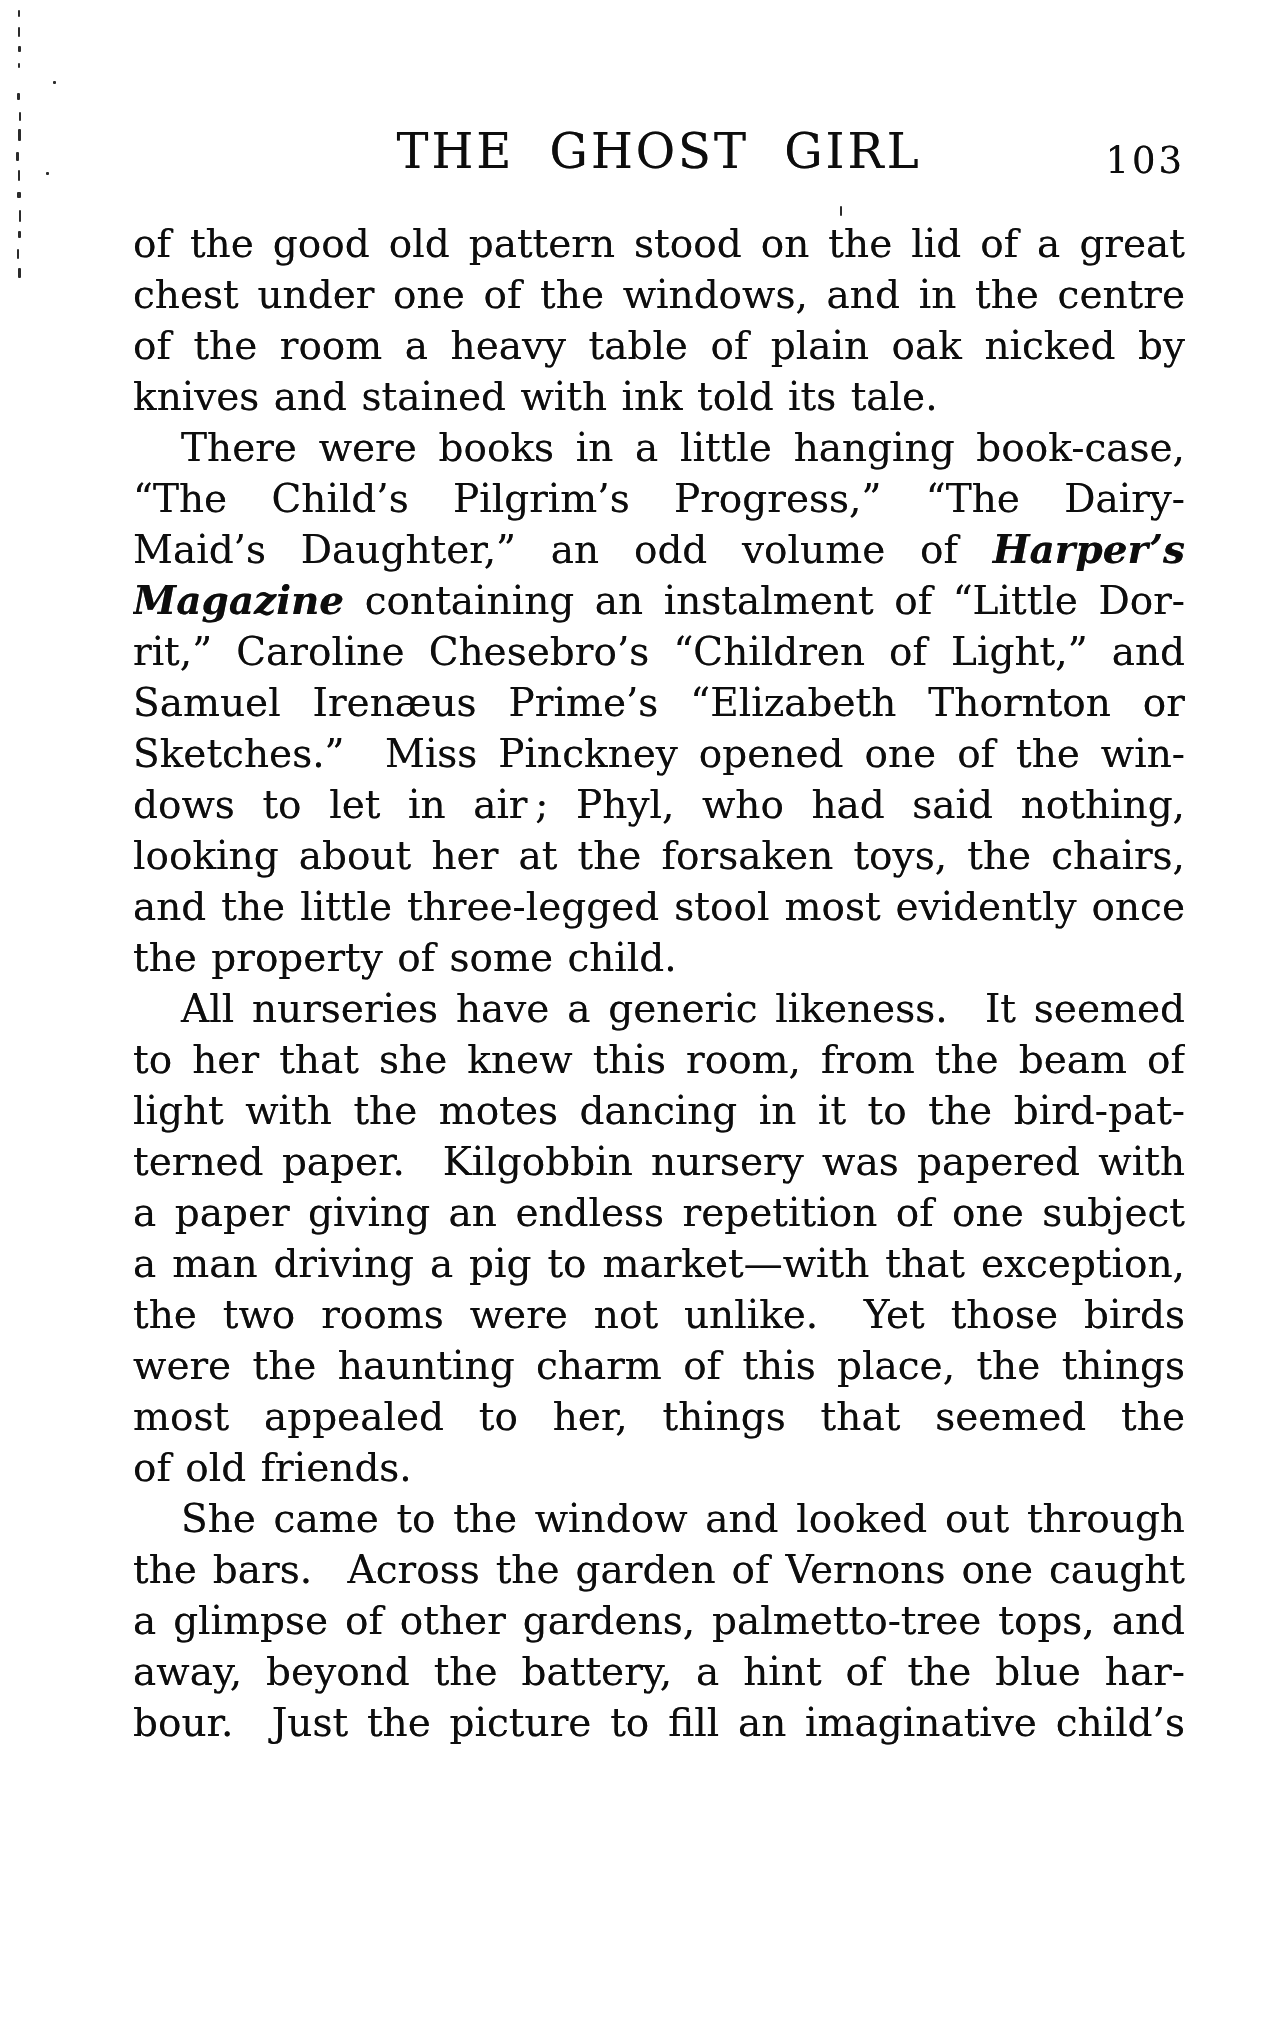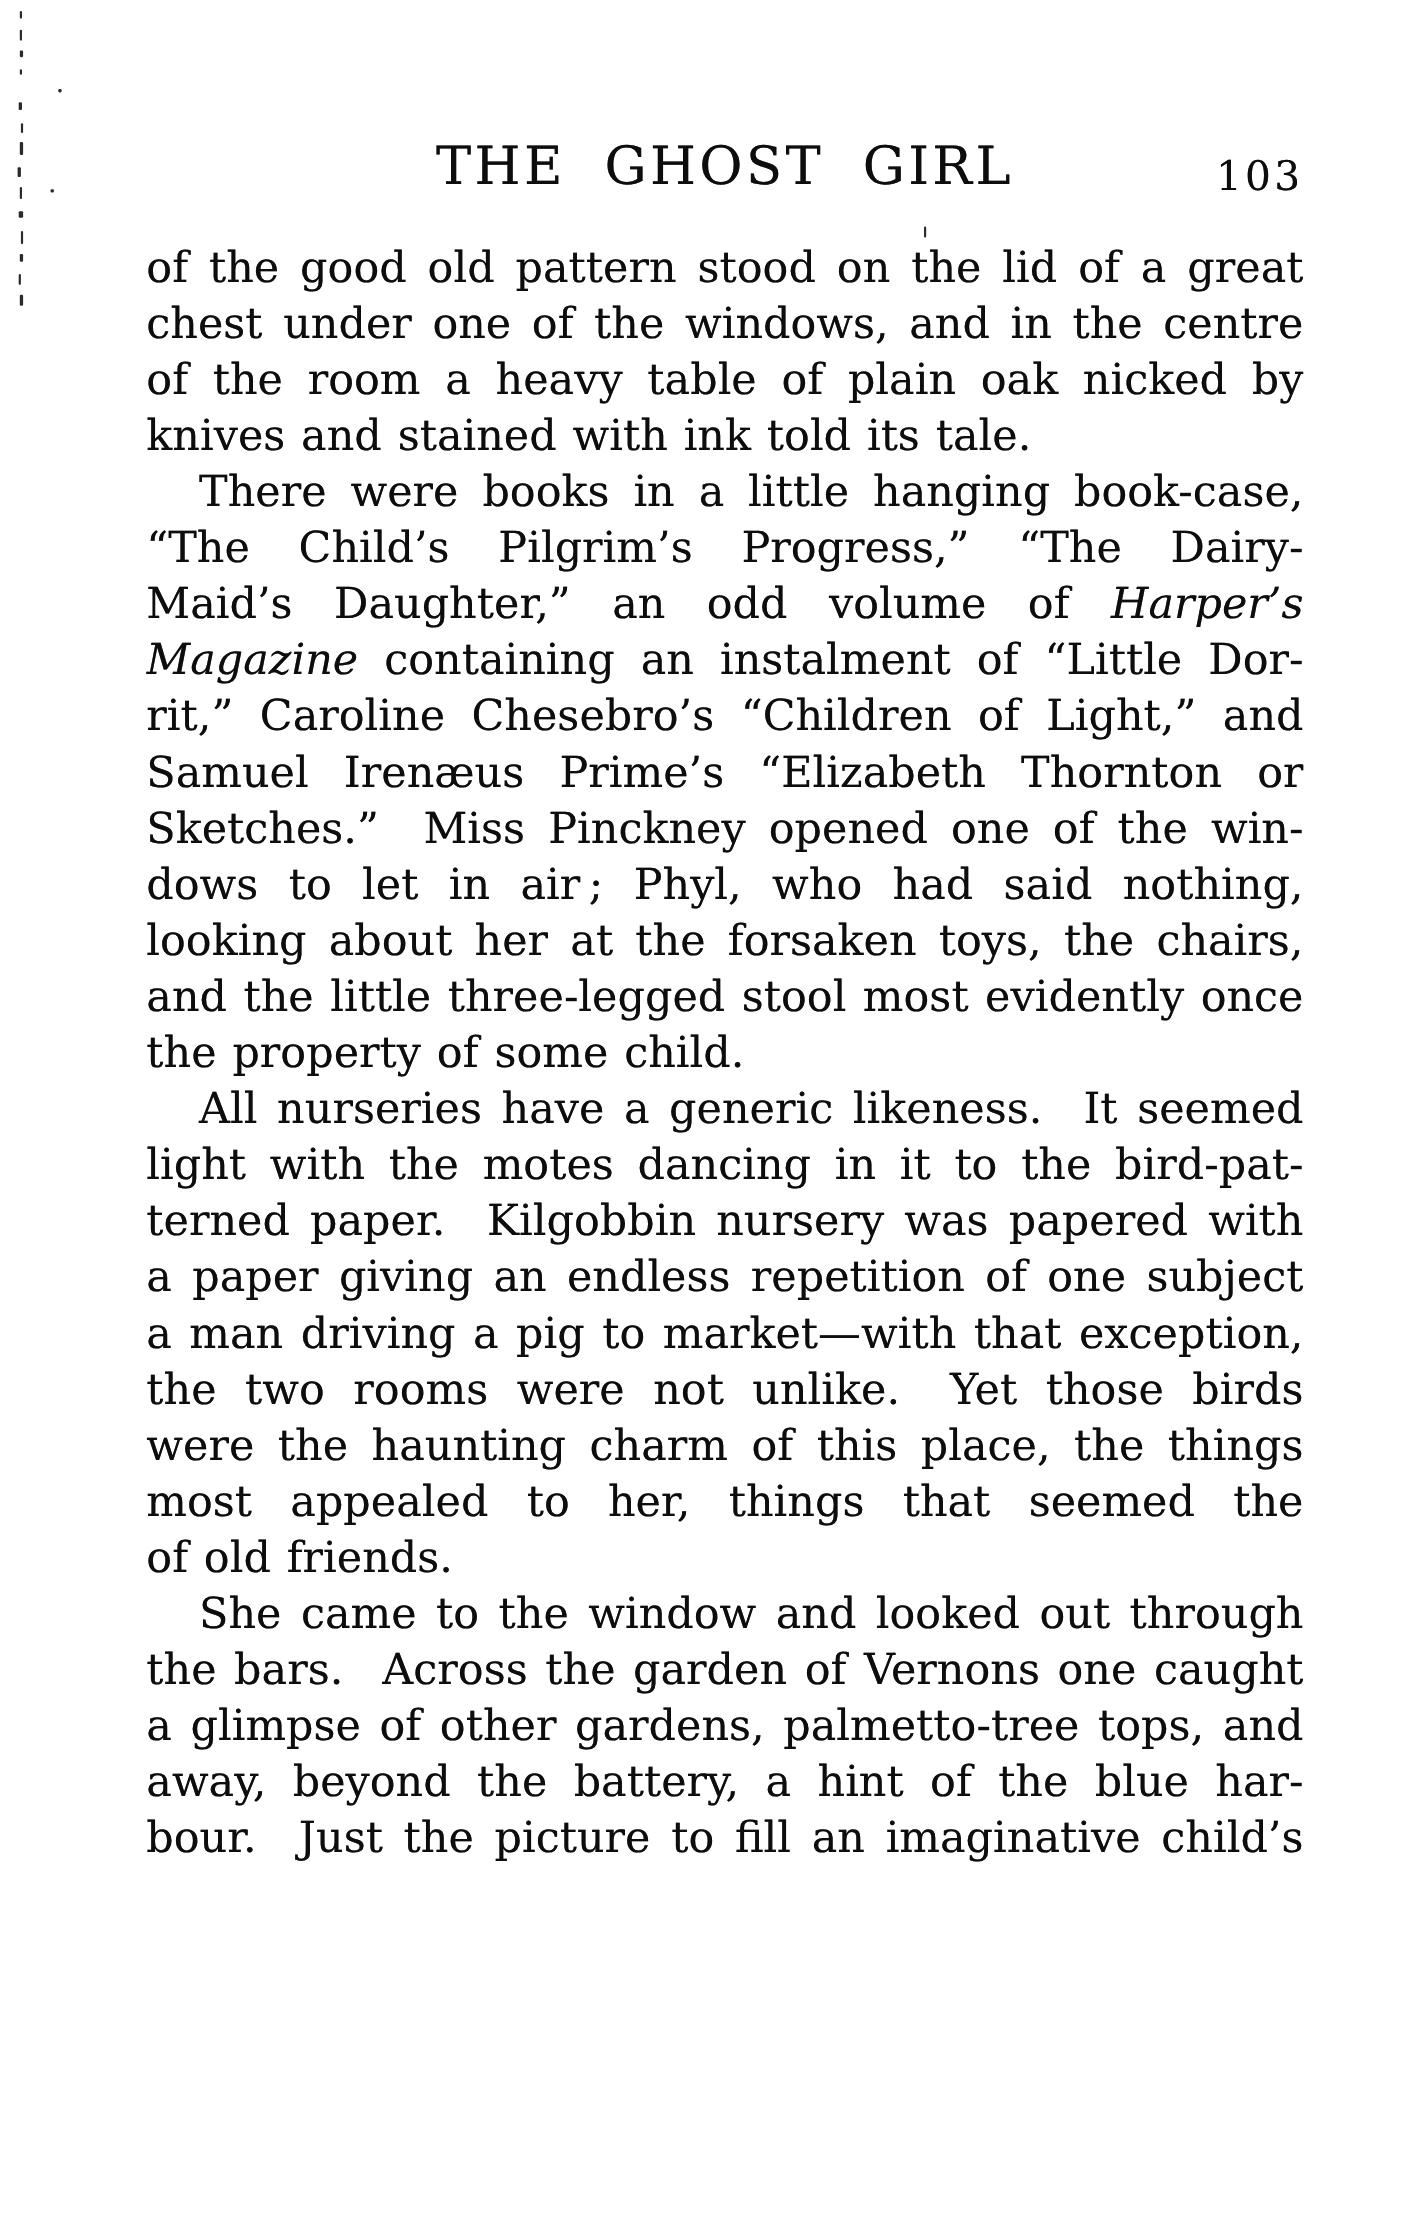--- a/index.html
+++ b/index.html
@@ -49,21 +49,21 @@
   .line {
     height: 51px;
     overflow: hidden;
     text-align: justify;
     text-align-last: justify;
   }
   .line.indent { text-indent: 48px; }
   .line.last {
     text-align-last: left;
   }
-  .line i { font-style: italic; }
+  .line i { font-style: italic; font-weight: bold; }
   
   .speck {
     position: absolute;
     display: block;
     background: #2b2b2b;
     border-radius: 1px;
   }
 </style>
 </head>
 <body>
@@ -110,20 +110,21 @@
         <div class="line"><span>rit,” Caroline Chesebro’s “Children of Light,” and</span></div>
         <div class="line"><span>Samuel Irenæus Prime’s “Elizabeth Thornton or</span></div>
         <div class="line"><span>Sketches.”  Miss Pinckney opened one of the win-</span></div>
         <div class="line"><span>dows to let in air ; Phyl, who had said nothing, stood</span></div>
         <div class="line"><span>looking about her at the forsaken toys, the chairs,</span></div>
         <div class="line"><span>and the little three-legged stool most evidently once</span></div>
         <div class="line last"><span>the property of some child.</span></div>
       </div>
       <div class="paragraph">
         <div class="line indent"><span>All nurseries have a generic likeness.  It seemed</span></div>
+        <div class="line"><span>to her that she knew this room, from the beam of</span></div>
         <div class="line"><span>light with the motes dancing in it to the bird-pat-</span></div>
         <div class="line"><span>terned paper.  Kilgobbin nursery was papered with</span></div>
         <div class="line"><span>a paper giving an endless repetition of one subject—</span></div>
         <div class="line"><span>a man driving a pig to market—with that exception,</span></div>
         <div class="line"><span>the two rooms were not unlike.  Yet those birds</span></div>
         <div class="line"><span>were the haunting charm of this place, the things that</span></div>
         <div class="line"><span>most appealed to her, things that seemed the ghosts</span></div>
         <div class="line last"><span>of old friends.</span></div>
       </div>
       <div class="paragraph">

